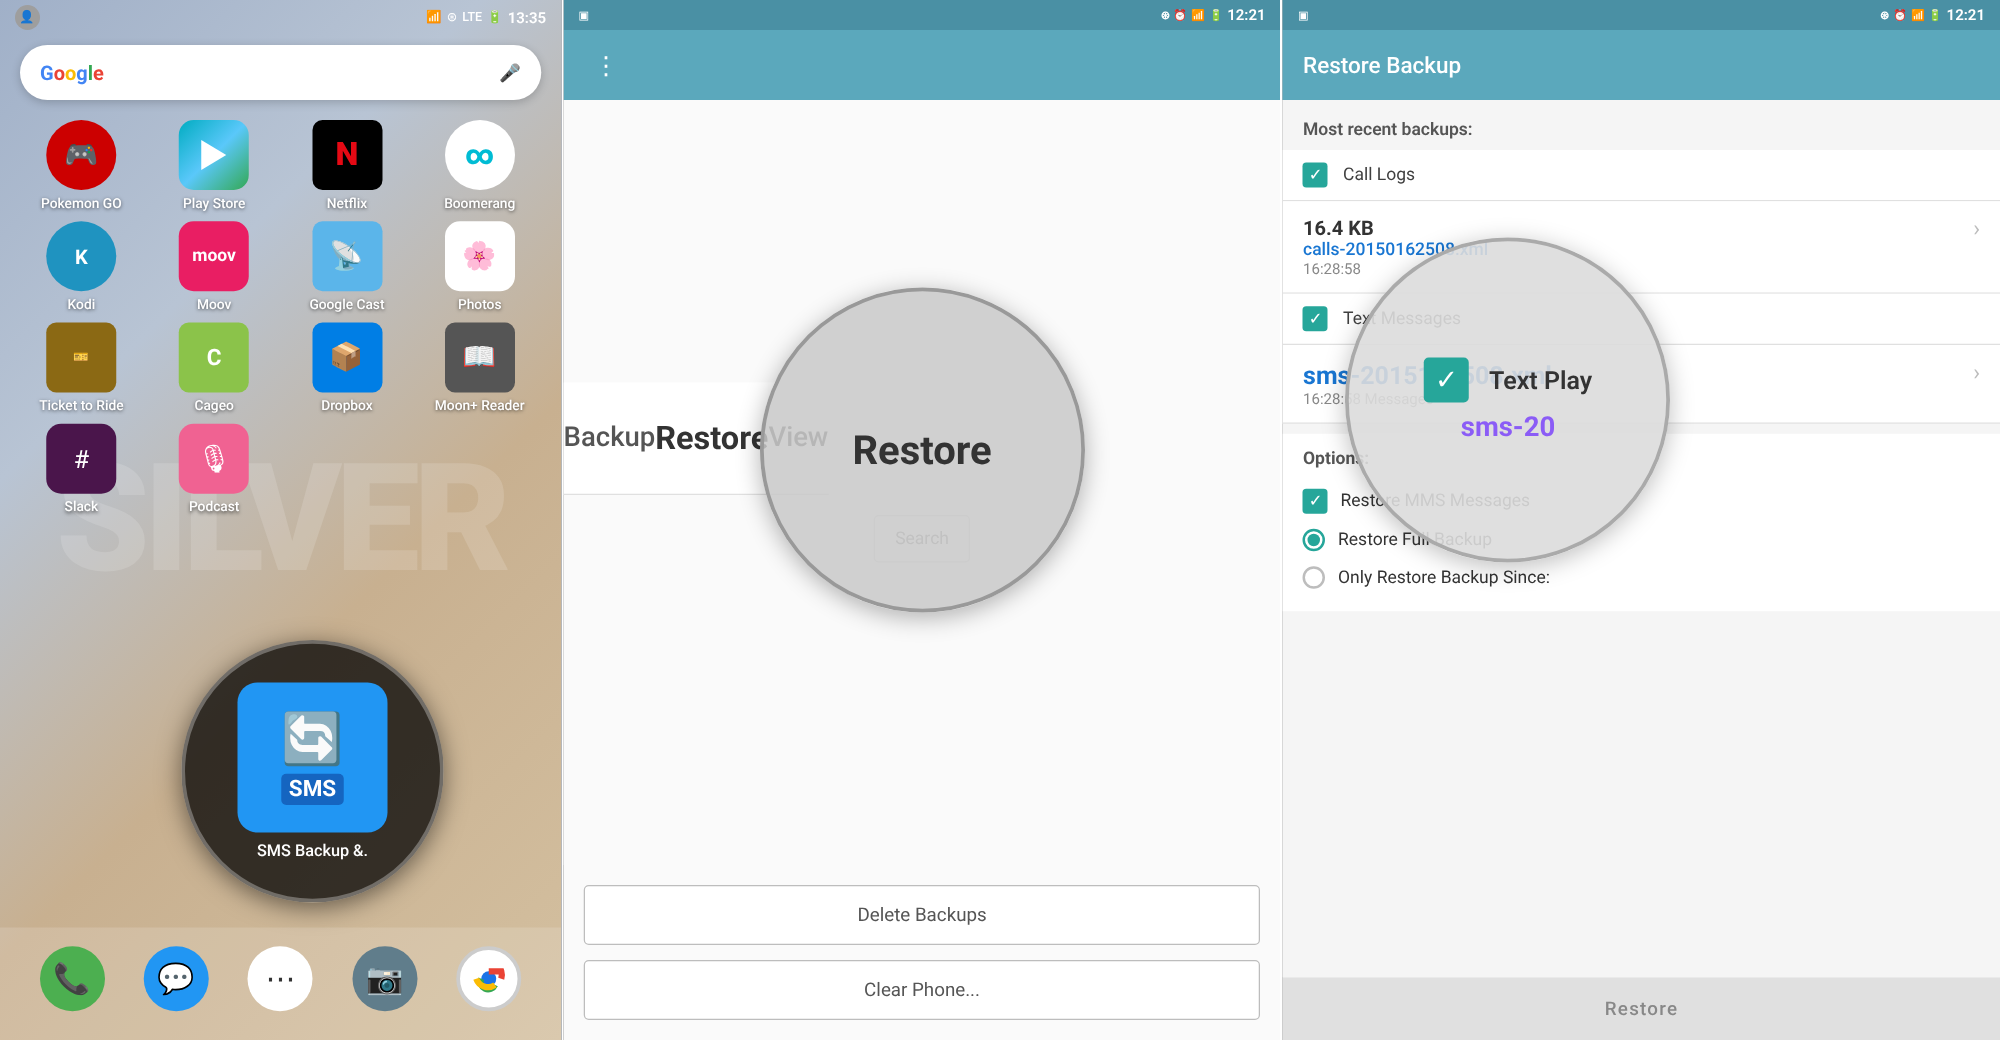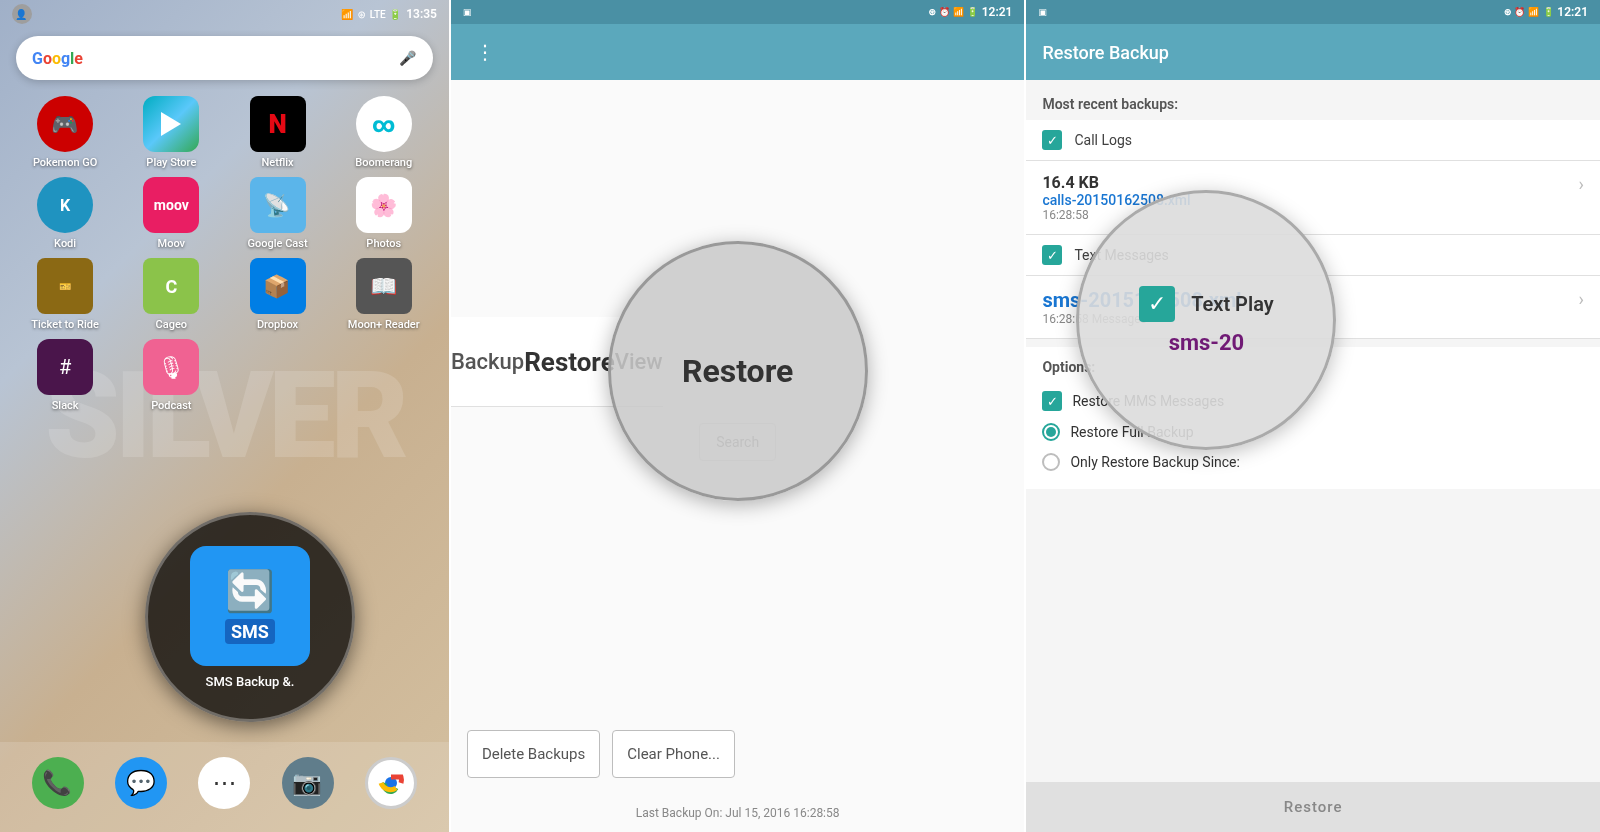--- a/index.html
+++ b/index.html
@@ -321,20 +321,21 @@
       padding: 10px 16px;
       font-size: 14px;
       color: #999;
       background: #fff;
       text-align: center;
     }
 
     .bottom-buttons {
       padding: 16px;
       display: flex;
+      flex-direction: column;
       gap: 12px;
     }
     .outline-btn {
       border: 1px solid #BDBDBD;
       border-radius: 4px;
       padding: 14px;
       text-align: center;
       font-size: 15px;
       color: #555;
       background: #fff;
@@ -440,21 +441,21 @@
       font-size: 22px;
     }
     .magnify3-label {
       font-size: 20px;
       font-weight: 600;
       color: #333;
     }
     .magnify3-file {
       font-size: 22px;
       font-weight: 700;
-      color: #701a75;
+      color: #8b5cf6;
       margin-top: 8px;
     }
 
     .options-section {
       margin-top: 8px;
       background: #fff;
       padding: 12px 16px;
     }
     .options-title {
       font-size: 14px;
@@ -687,23 +688,20 @@
 
   <div class="bottom-buttons">
     <div class="outline-btn">
       <span>Delete Backups</span>
     </div>
     <div class="outline-btn">
       <span>Clear Phone...</span>
     </div>
   </div>
 
-  <div class="last-backup-text">
-    <span>Last Backup On: Jul 15, 2016 16:28:58</span>
-  </div>
 </div>
 
 <div class="divider"></div>
 
 <div class="screen3">
 
   <div class="status-bar-2">
     <div class="status-left">
       <span class="status-icon2">▣</span>
     </div>

